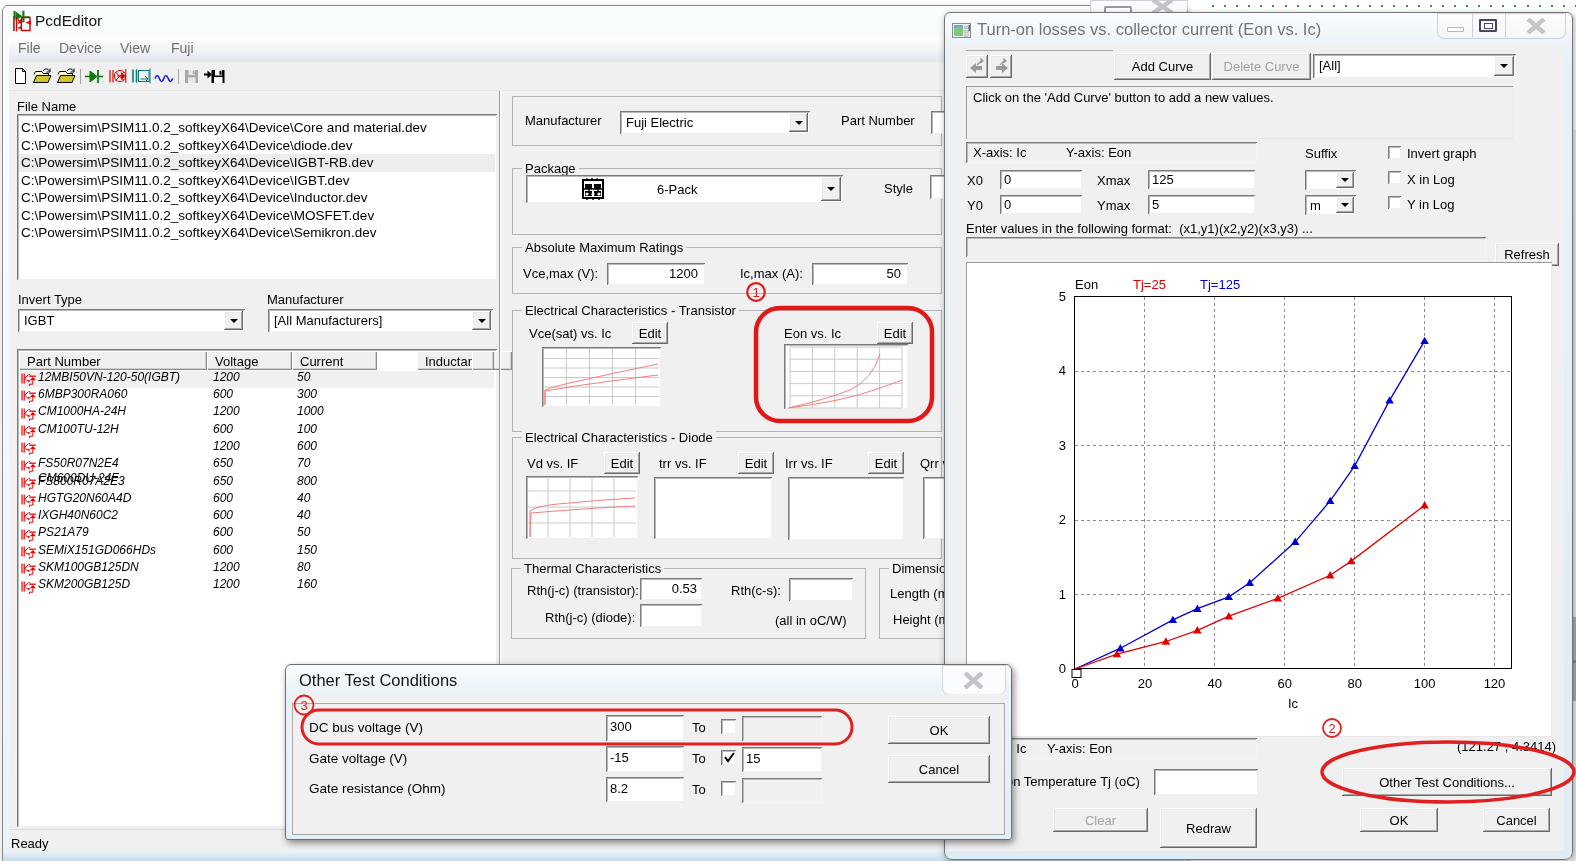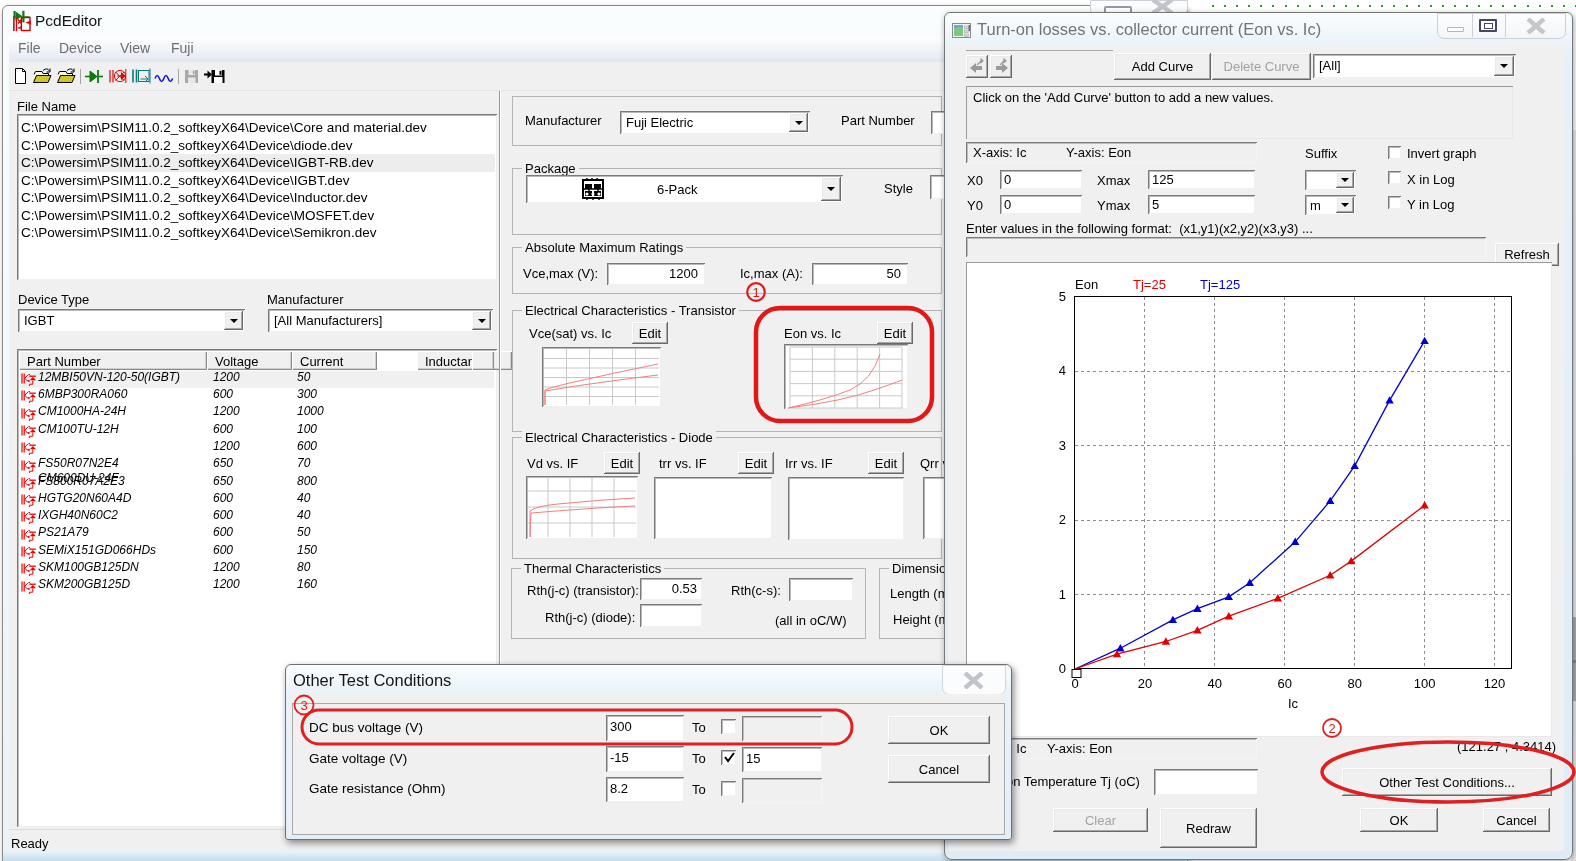--- a/index.html
+++ b/index.html
@@ -159,21 +159,21 @@
 <div class="lbl" style="left:21px;top:119px;line-height:17.5px;font-size:13.5px;">
 C:\Powersim\PSIM11.0.2_softkeyX64\Device\Core and material.dev<br>
 C:\Powersim\PSIM11.0.2_softkeyX64\Device\diode.dev<br>
 C:\Powersim\PSIM11.0.2_softkeyX64\Device\IGBT-RB.dev<br>
 C:\Powersim\PSIM11.0.2_softkeyX64\Device\IGBT.dev<br>
 C:\Powersim\PSIM11.0.2_softkeyX64\Device\Inductor.dev<br>
 C:\Powersim\PSIM11.0.2_softkeyX64\Device\MOSFET.dev<br>
 C:\Powersim\PSIM11.0.2_softkeyX64\Device\Semikron.dev
 </div>
 </div>
-<div class="lbl" style="left:18px;top:292px;">Device Type</div>
+<div class="lbl" style="left:18px;top:292px;">Invert Type</div>
 <div class="lbl" style="left:267px;top:292px;">Manufacturer</div>
 
 <div class="sk" style="left:18px;top:309px;width:227px;height:23px;"></div>
 <div class="lbl" style="left:24px;top:313px;">IGBT</div>
 <div class="arrbtn" style="left:224px;top:311px;width:19px;height:19px;">
       <div class="tri"></div>
     </div>
 <div class="sk" style="left:268px;top:309px;width:225px;height:23px;"></div>
 <div class="lbl" style="left:274px;top:313px;">[All Manufacturers]</div>
 <div class="arrbtn" style="left:472px;top:311px;width:19px;height:19px;">
@@ -560,21 +560,21 @@
 <div class="sk" style="left:1154px;top:769px;width:104px;height:26px;"></div>
 <div class="b3d" style="left:1342px;top:768px;width:210px;height:28px;">Other Test Conditions...</div>
 <div class="b3d" style="left:1053px;top:808px;width:95px;height:24px;color:#a2a2a2;">Clear</div>
 <div class="b3d" style="left:1160px;top:808px;width:97px;height:40px;">Redraw</div>
 <div class="b3d" style="left:1360px;top:808px;width:78px;height:24px;">OK</div>
 <div class="b3d" style="left:1483px;top:808px;width:67px;height:24px;">Cancel</div>
 </div>
 
 <div id="otc">
 <div class="abs" style="left:285px;top:664px;width:725px;height:174px;background:linear-gradient(#fbfdfe,#e9f2f8 28px,#e3eef6);border:1px solid #6f6f6f;border-radius:6px 6px 3px 3px;box-shadow:2px 3px 7px rgba(0,0,0,0.45);"></div>
-<div class="lbl" style="left:293px;top:671px;font-size:16.5px;line-height:19px;color:#151515;">Other Test Conditions</div>
+<div class="lbl" style="left:299px;top:671px;font-size:16.5px;line-height:19px;color:#151515;">Other Test Conditions</div>
 <div class="abs" style="left:942px;top:665px;width:62px;height:28px;border:1px solid #d3d6db;border-radius:0 0 7px 7px;background:#fbfcfd;"></div>
 <svg class="abs" style="left:962px;top:672px;" width="24" height="17" viewBox="0 0 24 17">
  <path d="M3 1 L20 16 M20 1 L3 16" stroke="#c2c4ca" stroke-width="4.5" fill="none"></path>
 </svg>
 <div class="abs" style="left:289px;top:694px;width:717px;height:140px;background:#f0f0f0;"></div>
 <div class="abs" style="left:292px;top:703px;width:711px;height:130px;background:#f0f0f0;border:1px solid #a8a8a8;"></div>
 
 <div class="lbl" style="left:309px;top:720px;font-size:13.5px;">DC bus voltage (V)</div>
 <div class="sk" style="left:606px;top:715px;width:78px;height:26px;">
         <div class="lbl" style="left:4px;top:4px;">300</div>

